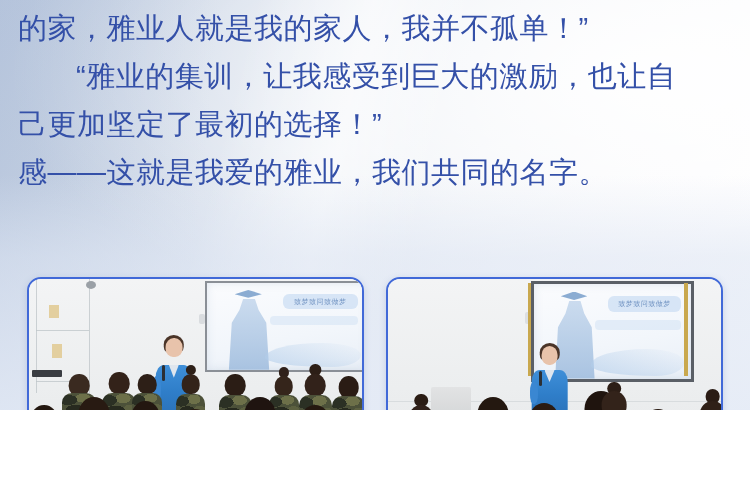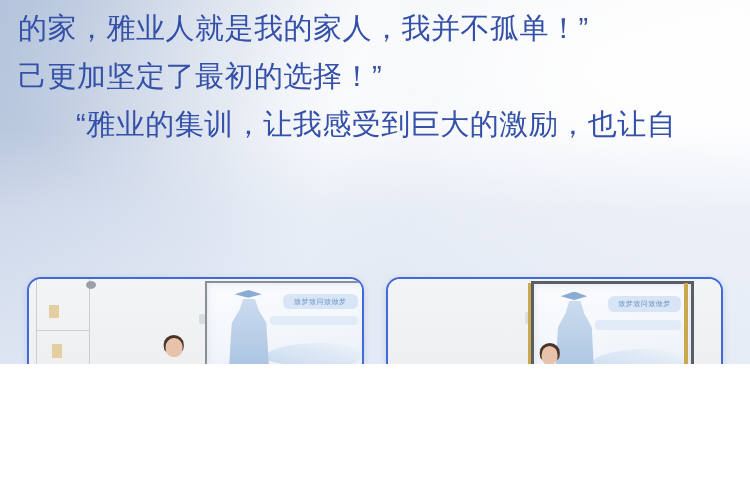--- a/index.html
+++ b/index.html
@@ -9,21 +9,21 @@
   body {
     width: 750px;
     height: 490px;
     overflow: hidden;
     font-family: "Liberation Sans", "DejaVu Sans", sans-serif;
   }
 
   .page {
     position: relative;
     width: 750px;
-    height: 364px;
+    height: 410px;
     background:
       radial-gradient(140% 110% at 88% 18%, rgba(255,255,255,0.95) 0%, rgba(255,255,255,0.55) 32%, rgba(255,255,255,0.0) 62%),
       linear-gradient(118deg,
         #b9c7de 0%,
         #c3cfe2 12%,
         #d2dbe9 26%,
         #e2e8f1 42%,
         #eef1f6 58%,
         #f6f7fa 72%,
         #fbfbfd 86%,
@@ -298,22 +298,23 @@
 </style>
 </head>
 <body>
 
 <div class="page">
   <div class="sheen"></div>
   <div class="bottom-wash"></div>
 
   <div class="text-block">
     <div class="para-line">的家，雅业人就是我的家人，我并不孤单！”</div>
+    <div class="para-line indent">“雅业的集训，让我感受到巨大的激励，也让自</div>
     <div class="para-line">己更加坚定了最初的选择！”</div>
-    <div class="para-line indent">“雅业的集训，让我感受到巨大的激励，也让自</div>
+    <div class="para-line">感——这就是我爱的雅业，我们共同的名字。</div>
   </div>
 
   <div class="photo-row">
 
     <div class="photo-frame">
       <div class="photo-inner">
         <div class="wall"></div>
         <div class="wall-seam" style="left:2%;top:0;width:1px;height:58%;"></div>
         <div class="wall-seam" style="left:2%;top:26%;width:16%;height:1px;"></div>
         <div class="wall-seam" style="left:18%;top:0;width:1px;height:58%;"></div>

